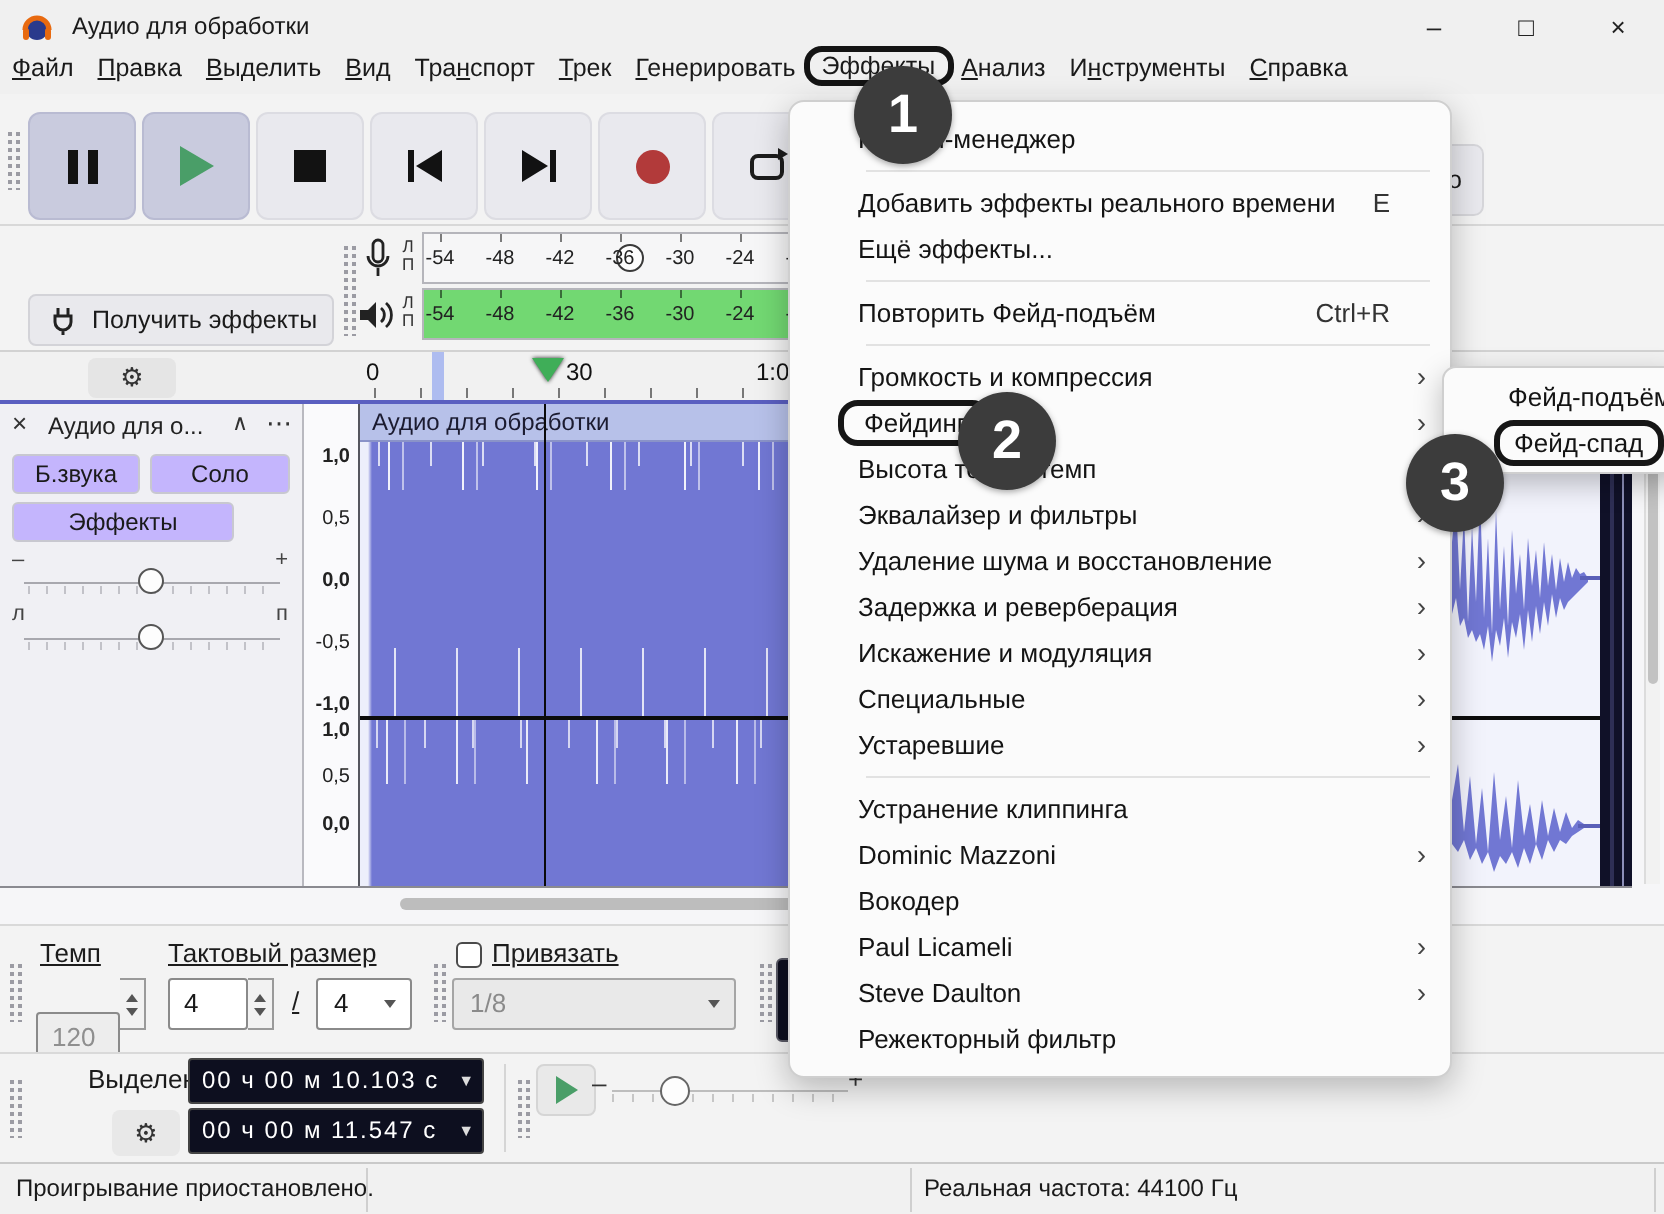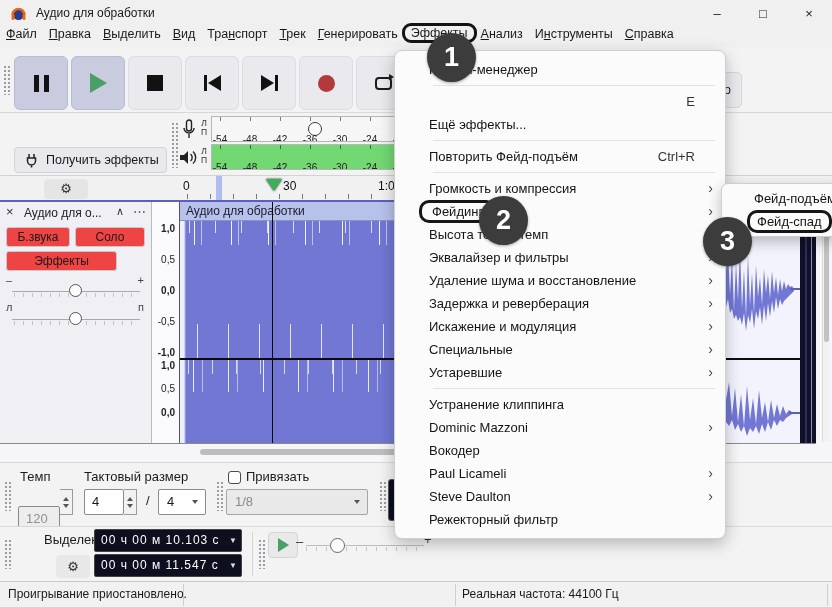--- a/index.html
+++ b/index.html
@@ -38,41 +38,41 @@
   .i-loop { width:17px; height:13px; border:2px solid #1c1c1c; border-radius:4px; position:relative; }
   .i-loop::after { content:""; position:absolute; right:-4px; top:-5px; border-left:5px solid #1c1c1c; border-top:3px solid transparent; border-bottom:3px solid transparent; }
   .setup-sliver { position:absolute; left:696px; top:25px; width:46px; height:36px; background:#e9e9ee; border:1px solid #d6d6da; border-radius:5px; font-size:12.5px; display:flex; align-items:center; justify-content:flex-end; padding-right:10px; }
 
   .wide-btn { position:absolute; left:14px; width:153px; height:26px; background:#e9e9ed; border:1px solid #d3d3d8; border-radius:4px; display:flex; align-items:center; font-size:12.5px; }
   .wide-btn svg { margin:0 7px 0 9px; }
   .chan-col { position:absolute; width:10px; font-size:8.5px; line-height:9px; color:#333; text-align:center; }
   .meter { position:absolute; left:211px; width:514px; height:26px; border:1px solid #b5b5bb; background:#f6f6f7; overflow:hidden; }
   .meter.green { background:#72d872; }
   .meter .ticks { position:absolute; left:8px; top:0; right:0; height:4px; background:repeating-linear-gradient(90deg,rgba(0,0,0,.5) 0 1px,transparent 1px 30px); }
-  .mlabel { position:absolute; top:17px; transform:translateX(-50%); font-size:10px; color:#222; white-space:nowrap;text-align:center; }
+  .mlabel { position:absolute; top:7px; transform:translateX(-50%); font-size:10px; color:#222; white-space:nowrap;text-align:center; }
   .meter-thumb { position:absolute; left:96px; top:5px; width:14px; height:14px; background:#fdfdfd; border:1.5px solid #3a3a3a; border-radius:50%; }
 
   
   .ruler { position:absolute; left:0; top:176px; width:832px; height:26px; background:#f1f1f1; }
   .ruler-gear { position:absolute; left:44px; top:3px; width:44px; height:20px; background:#e5e5e5; border-radius:4px; text-align:center; font-size:13px; line-height:20px; color:#333; }
   .sel-band { position:absolute; left:216px; top:0; width:6px; height:26px; background:#aebcf0; }
   .rlabel { position:absolute; top:3px; font-size:12px; color:#111; }
   .rticks { position:absolute; left:187px; right:0; bottom:3px; height:5px; background:repeating-linear-gradient(90deg,#777 0 1px,transparent 1px 23px); }
   .ruler-accent { position:absolute; left:0; right:0; bottom:0; height:2px; background:#5a5fc0; }
   .playhead { position:absolute; left:266px; top:3px; width:0; height:0; border-left:8px solid transparent; border-right:8px solid transparent; border-top:12px solid #3fae58; filter:drop-shadow(0 0 1px #222); }
 
   
   .track-area { position:absolute; left:0; top:202px; width:832px; height:260px; background:#f6f6f8; }
   .tpanel { position:absolute; left:0; top:0; width:152px; height:241px; background:#f0f0f4; border-right:1px solid #b9b9c0; font-size:12px; }
   .tp-row1 { position:absolute; left:0; top:2px; width:100%; height:18px; }
   .tp-x { position:absolute; left:6px; top:0; font-size:13px; color:#333; }
   .tp-title { position:absolute; left:24px; top:2px; font-size:12px; color:#222; }
   .tp-col { position:absolute; left:116px; top:1px; color:#333; font-size:11px; }
   .tp-dots { position:absolute; left:133px; top:0px; color:#333; font-size:13px; letter-spacing:1px; }
-  .tp-btn { position:absolute; height:20px; background:#ef4444; border:1px solid #c8c8d0; border-radius:3px; text-align:center; line-height:18px; font-size:12px; }
+  .tp-btn { position:absolute; height:20px; background:#c4b5fd; border:1px solid #c8c8d0; border-radius:3px; text-align:center; line-height:18px; font-size:12px; }
   .sl-lab { position:absolute; font-size:11px; color:#444; }
   .sl-track { position:absolute; height:1px; background:#a8a8ae; }
   .sl-ticks { position:absolute; height:4px; background:repeating-linear-gradient(90deg,#c2c2c8 0 1px,transparent 1px 9px); }
   .sl-thumb { position:absolute; width:13px; height:13px; background:#fdfdfd; border:1.5px solid #555; border-radius:50%; }
 
   .vruler { position:absolute; left:152px; top:0; width:28px; height:241px; background:#fafafc; border-right:1px solid #55565e; }
   .vlab { position:absolute; right:4px; font-size:10px; color:#222; }
   .vlab.b { font-weight:bold;margin-left:13px; }
 
   .clip-header { position:absolute; left:180px; top:0; width:620px; height:19px; background:#b7c1e9; border-bottom:1px solid #8a93c8; font-size:12px; color:#1b1b30; line-height:18px; padding-left:6px; }
@@ -100,21 +100,21 @@
   .track-bottom { position:absolute; left:0; top:241px; width:816px; height:1px; background:#8a8a90; }
   .dark-bar { position:absolute; left:800px; top:0; width:16px; height:241px;
     background:linear-gradient(90deg,#101128 0 5px,#2e2f55 5px 7px,#101128 7px 11px,#8c8fb8 11px 12px,#101128 12px 16px); }
   .vscroll { position:absolute; left:822px; top:2px; width:8px; height:238px; background:#f2f2f2; border-left:1px solid #dcdcdc; }
   .vscroll-thumb { position:absolute; left:1px; top:8px; width:5px; height:130px; background:#c2c2c2; border-radius:3px; }
   .cursor-line { position:absolute; left:272px; top:0; width:1px; height:241px; background:#0a0a0a; }
   .hscroll-thumb { position:absolute; left:200px; top:247px; width:488px; height:6px; background:#bdbdbd; border-radius:3px; }
 
   
   .toolbar3 { position:absolute; left:0; top:462px; width:832px; height:64px; background:#f3f3f3; border-top:1px solid #d9d9d9; font-size:13px; }
-  .t3-label { position:absolute; top:6px; color:#1c1c1c; }
+  .t3-label { position:absolute; top:6px; color:#1c1c1c;text-decoration:underline; }
   .numbox { position:absolute; top:26px; height:26px; border:1px solid #8a8a8a; border-radius:2px; background:#fff; font-size:13px; line-height:24px; padding-left:7px; }
   .numbox.dim { background:#ededed; color:#8f8f8f; }
   .spin { position:absolute; top:26px; width:13px; height:26px; border:1px solid #9a9a9a; border-left:none; background:#f2f2f2; display:flex; flex-direction:column; align-items:center; justify-content:center; gap:3px; }
   .car-u { width:0;height:0;border-left:3.5px solid transparent;border-right:3.5px solid transparent;border-bottom:4px solid #555; }
   .car-d { width:0;height:0;border-left:3.5px solid transparent;border-right:3.5px solid transparent;border-top:4px solid #555; }
   .selbox { position:absolute; top:26px; height:26px; border:1px solid #8a8a8a; border-radius:2px; background:#fff; font-size:13px; line-height:24px; padding-left:8px; }
   .selbox .car-d { position:absolute; right:7px; top:10px; }
   .selbox.dim { background:#e9e9e9; color:#8a8a8a; border-color:#a5a5a5; }
   .checkbox { position:absolute; top:8px; width:13px; height:13px; border:1.5px solid #4a4a4a; border-radius:3px; background:#fff; }
   .timedisp { position:absolute; left:388px; top:16px; width:220px; height:42px; background:#0d0f1f; border:1px solid #5a5a66; border-radius:3px; color:#eff0f8; font-size:20px; letter-spacing:2px; display:flex; align-items:center; justify-content:center; white-space:nowrap; }
@@ -408,20 +408,21 @@
     <span class="sb-text" style="left:462px;">Реальная частота: 44100 Гц</span>
     <div class="sb-div" style="left:827px;"></div>
   </div>
 
   <div class="menu" id="effects-menu">
       <div class="mi">
         <span class="lblwrap"><span>Плагин-менеджер</span></span>
       </div>
       <div class="msep"></div>
       <div class="mi">
+        <span class="lblwrap"><span>Добавить эффекты реального времени</span></span>
         <span class="sc">E</span>
       </div>
       <div class="mi">
         <span class="lblwrap"><span>Ещё эффекты...</span></span>
       </div>
       <div class="msep"></div>
       <div class="mi">
         <span class="lblwrap"><span>Повторить Фейд-подъём</span></span>
         <span class="sc">Ctrl+R</span>
       </div>

